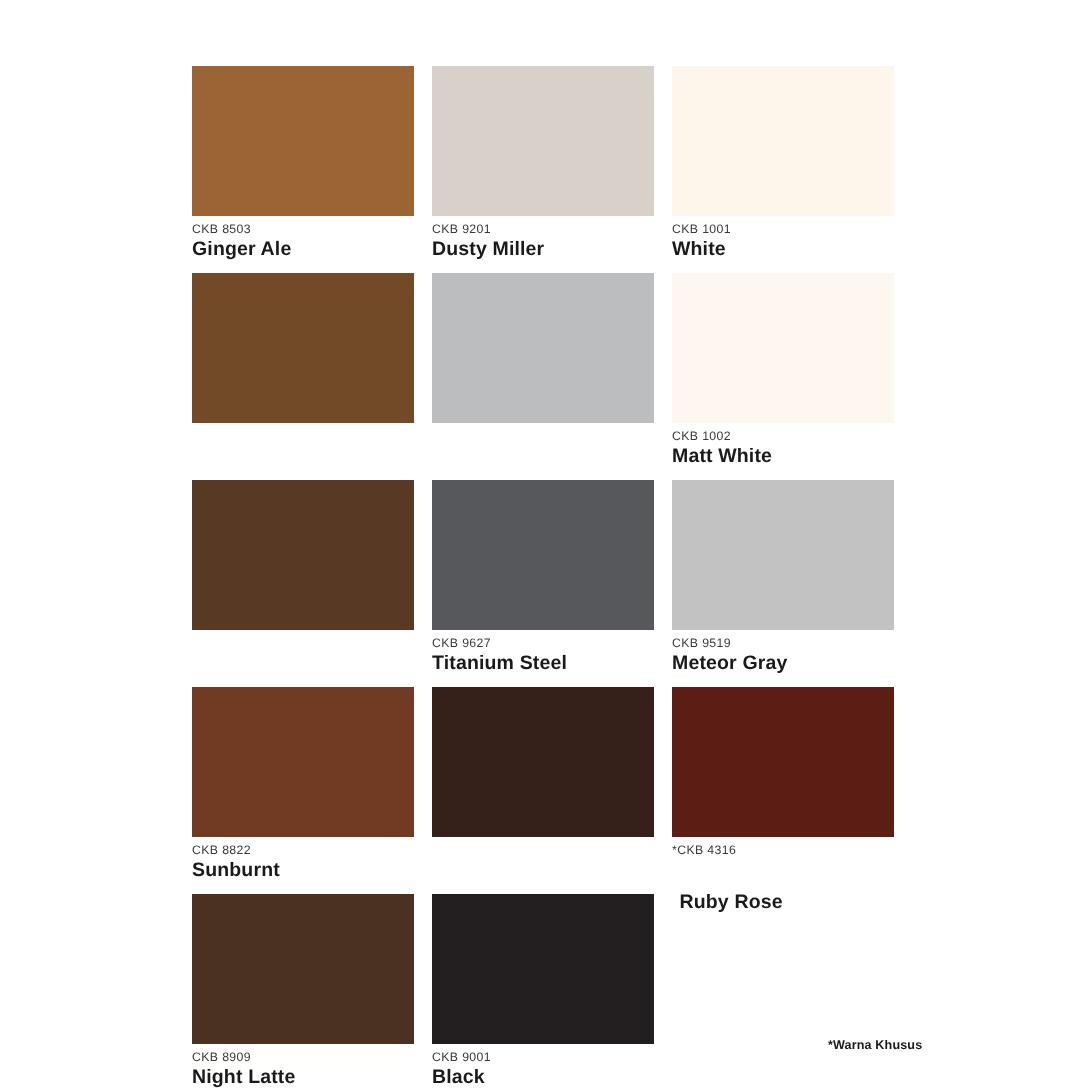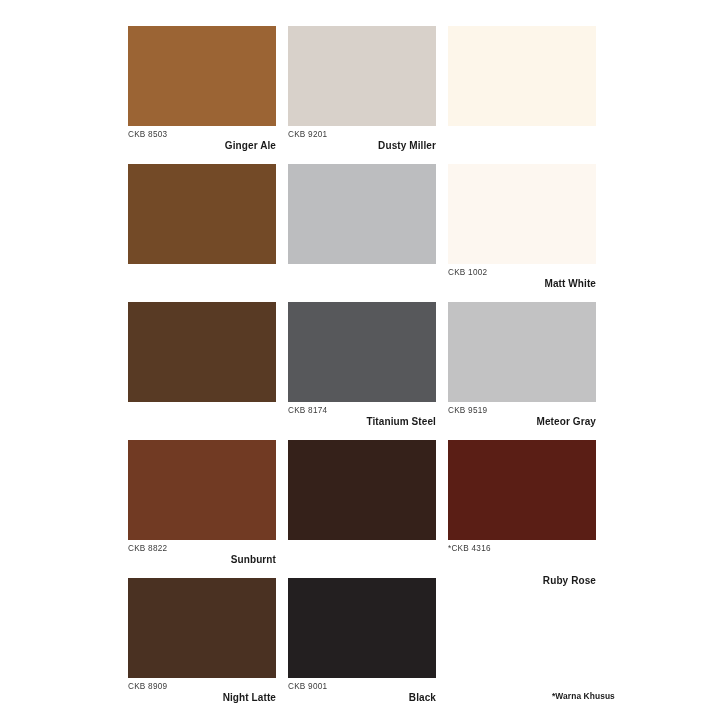--- a/index.html
+++ b/index.html
@@ -13,21 +13,21 @@
     font-family: "Liberation Sans", sans-serif;
     color: #231f20;
     overflow: hidden;
   }
   #palette-sheet {
     position: relative;
     width: 726px;
     height: 726px;
     background: #ffffff;
     box-sizing: border-box;
-    padding: 26px 128px 0 128px;
+    padding: 44px 128px 0 128px;
   }
   #swatch-grid {
     display: grid;
     grid-template-columns: 148px 148px 148px;
     column-gap: 12px;
     row-gap: 10px;
     width: 468px;
   }
   .swatch-cell {
     width: 148px;
@@ -44,28 +44,27 @@
     line-height: 1.02;
   }
   .swatch-code {
     font-size: 8.2px;
     letter-spacing: 0.25px;
     color: #3a3a3a;
     display: block;
     white-space: nowrap;
   }
   .swatch-name {
-    font-size: 10px;
+    font-size: 13px;
     font-weight: bold;
     letter-spacing: 0.1px;
     color: #1a1a1a;
     display: block;
     margin-top: 2px;
     white-space: nowrap;
-    text-align: right;
   }
   .swatch-cell.special .swatch-name {
     padding-left: 5px;
     margin-top: 23px;
   }
   #footnote {
     position: absolute;
     left: 0;
     top: 0;
     font-size: 8.4px;
@@ -97,41 +96,45 @@
       </div>
       <div class="swatch-cell">
         <div class="swatch-chip" style="background-color: rgb(216, 209, 202);"></div>
         <div class="swatch-caption">
           <span class="swatch-code">CKB 9201</span>
           <span class="swatch-name">Dusty Miller</span>
         </div>
       </div>
       <div class="swatch-cell">
         <div class="swatch-chip" style="background-color: rgb(253, 246, 234);"></div>
+        <div class="swatch-caption">
+          <span class="swatch-code">CKB 1001</span>
+          <span class="swatch-name">White</span>
+        </div>
       </div>
       <div class="swatch-cell">
         <div class="swatch-chip" style="background-color: rgb(115, 74, 39);"></div>
       </div>
       <div class="swatch-cell">
         <div class="swatch-chip" style="background-color: rgb(188, 189, 191);"></div>
       </div>
       <div class="swatch-cell">
         <div class="swatch-chip" style="background-color: rgb(253, 247, 240);"></div>
         <div class="swatch-caption">
           <span class="swatch-code">CKB 1002</span>
           <span class="swatch-name">Matt White</span>
         </div>
       </div>
       <div class="swatch-cell">
         <div class="swatch-chip" style="background-color: rgb(88, 58, 36);"></div>
       </div>
       <div class="swatch-cell">
         <div class="swatch-chip" style="background-color: rgb(87, 88, 91);"></div>
         <div class="swatch-caption">
-          <span class="swatch-code">CKB 8174</span>
+          <span class="swatch-code">CKB 9627</span>
           <span class="swatch-name">Titanium Steel</span>
         </div>
       </div>
       <div class="swatch-cell">
         <div class="swatch-chip" style="background-color: rgb(194, 194, 195);"></div>
         <div class="swatch-caption">
           <span class="swatch-code">CKB 9519</span>
           <span class="swatch-name">Meteor Gray</span>
         </div>
       </div>

